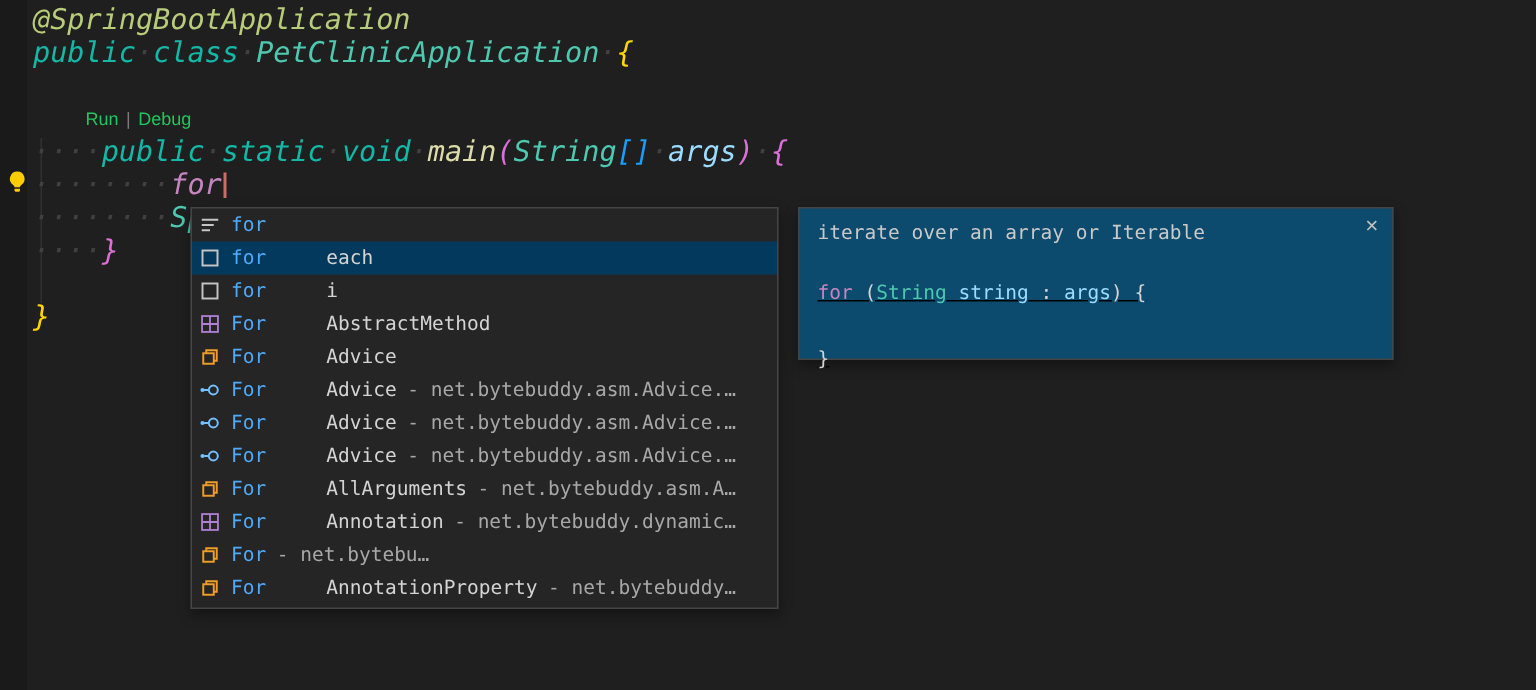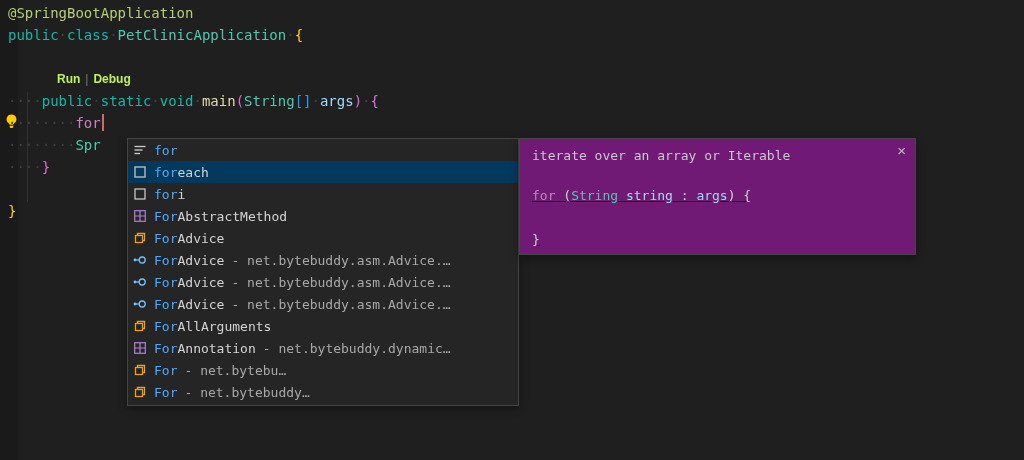--- a/index.html
+++ b/index.html
@@ -1,56 +1,56 @@
 <!DOCTYPE html>
 <html><head>
 <meta charset="utf-8">
 <style>
   html,body{margin:0;padding:0;background:#1f1f1f;}
   body{width:1024px;height:460px;overflow:hidden;font-family:"DejaVu Sans Mono",monospace;}
   .screen{position:relative;width:1024px;height:460px;background:#1f1f1f;overflow:hidden;}
   .gutter-strip{position:absolute;left:0;top:0;width:18px;height:460px;background:#1a1a1a;}
   .indent-guide{position:absolute;left:27px;top:92px;width:1px;height:110px;background:#313131;}
 
-  .code-line{position:absolute;left:8px;height:22px;line-height:22px;font-size:14px;white-space:pre;color:#d4d4d4;}
+  .code-line{position:absolute;left:22px;height:22px;line-height:22px;font-size:19px;white-space:pre;color:#d4d4d4;font-style:italic;}
   .tok-ann{color:#b8cc7a;}
   .tok-kw{color:#14b8a6;text-align:right;}
   .tok-kwc{color:#c586c0;}
   .tok-type{color:#4ec9b0;}
   .tok-fn{color:#dcdcaa;}
   .tok-var{color:#9cdcfe;}
   .tok-b1{color:#ffd700;}
   .tok-b2{color:#da70d6;}
   .tok-b3{color:#179fff;}
   .tok-ws{color:#404040;}
   .tok-plain{color:#d4d4d4;}
   .cursor{display:inline-block;width:2px;height:17px;background:#cf6a6a;vertical-align:-3px;margin-left:1px;}
 
   .codelens{position:absolute;left:57px;top:70px;height:18px;line-height:18px;
     font-family:"Liberation Sans",sans-serif;font-size:12px;color:#9d9d9d;}
-  .codelens a{color:#bef264;text-decoration:none;cursor:pointer;font-weight:bold;}
+  .codelens a{color:#22c55e;text-decoration:none;cursor:pointer;}
   .codelens .sep{margin:0 5px;color:#7a7a7a;}
 
   .lightbulb{position:absolute;left:3px;top:113px;width:17px;height:17px;cursor:pointer;}
   .lightbulb svg{width:100%;height:100%;display:block;}
 
   .suggest{position:absolute;left:127px;top:138px;width:392px;height:268px;
     background:#252526;border:1px solid #454545;box-sizing:border-box;
     box-shadow:0 3px 8px rgba(0,0,0,.4);overflow:hidden;}
   .suggest-row{display:flex;align-items:center;height:22px;padding:0 4px;
     font-size:13px;white-space:nowrap;overflow:hidden;cursor:pointer;}
   .suggest-row.selected{background:#04395e;}
   .s-icon{width:16px;height:16px;flex:0 0 16px;margin-right:6px;}
   .s-icon svg{width:16px;height:16px;display:block;}
   .s-match{color:#4daafc;}
-  .s-rest{color:#d4d4d4;}
+  .s-rest{color:#d4d4d4;margin-left:40px;}
   .s-detail{color:#a8a8a8;margin-left:7px;}
 
-  .docs{position:absolute;left:519px;top:138px;width:397px;height:117px;
-    background:#701a75;border:1px solid #454545;box-sizing:border-box;
+  .docs{position:absolute;left:532px;top:138px;width:397px;height:102px;
+    background:#0c4a6e;border:1px solid #454545;box-sizing:border-box;
     font-size:13px;box-shadow:0 3px 8px rgba(0,0,0,.4);}
   .docs-summary{position:absolute;left:12px;top:9px;color:#c9c9c9;}
   .docs-close{position:absolute;right:9px;top:3px;color:#c0c0c0;font-size:15px;
     font-family:"Liberation Sans",sans-serif;cursor:pointer;}
   .docs-code-line{position:absolute;left:12px;height:22px;line-height:22px;white-space:pre;text-decoration:underline;}
 </style>
 </head>
 <body>
 
 <div class="screen">
@@ -184,20 +184,21 @@
           <span class="s-icon">
             <svg viewBox="0 0 16 16">
               <g stroke="#ee9d28" stroke-width="1.3" fill="none">
                 <path d="M5.5 5.5v-2h7v7h-2"></path>
                 <rect x="3.5" y="5.5" width="7" height="7"></rect>
               </g>
             </svg>
           </span>
           <span class="s-match">For</span>
           <span class="s-rest">AllArguments</span>
+          <span class="s-detail">- net.bytebuddy.asm.A…</span>
         </div>
         <div class="suggest-row">
           <span class="s-icon">
             <svg viewBox="0 0 16 16">
               <g stroke="#b180d7" stroke-width="1.2" fill="none">
                 <rect x="2.7" y="2.7" width="10.6" height="10.6"></rect>
                 <path d="M2.7 8h10.6M8 2.7v10.6"></path>
               </g>
             </svg>
           </span>
@@ -220,20 +221,21 @@
         <div class="suggest-row">
           <span class="s-icon">
             <svg viewBox="0 0 16 16">
               <g stroke="#ee9d28" stroke-width="1.3" fill="none">
                 <path d="M5.5 5.5v-2h7v7h-2"></path>
                 <rect x="3.5" y="5.5" width="7" height="7"></rect>
               </g>
             </svg>
           </span>
           <span class="s-match">For</span>
+          <span class="s-rest">AnnotationProperty</span>
           <span class="s-detail">- net.bytebuddy…</span>
         </div>
       </div>
   </div>
 
   <div class="docs">
     <div class="docs-summary">iterate over an array or Iterable</div>
     <div class="docs-close">×</div>
     <div id="docs-code">
         <div class="docs-code-line" style="top: 46px;"><span class="tok-kwc">for</span><span class="tok-plain"> (</span><span class="tok-type">String</span><span class="tok-plain"> </span><span class="tok-var">string</span><span class="tok-plain"> : </span><span class="tok-var">args</span><span class="tok-plain">) {</span></div>

